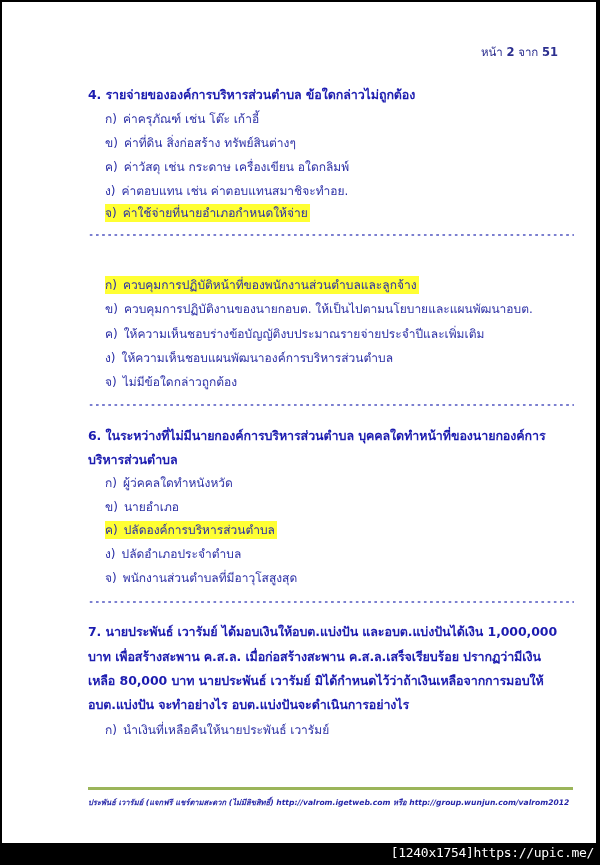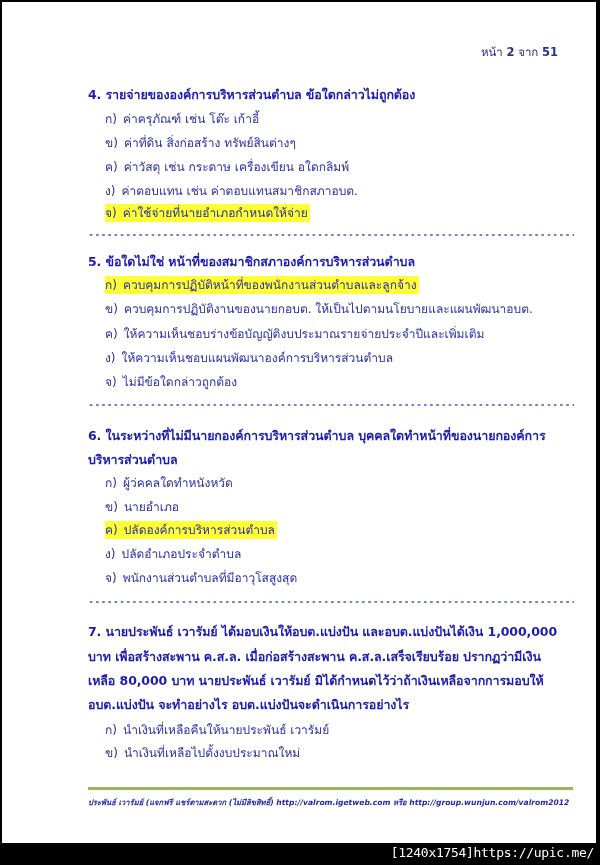--- a/index.html
+++ b/index.html
@@ -52,25 +52,24 @@
     <span>หน้า</span>
     <span class="n">2</span>
     <span>จาก</span>
     <span class="n">51</span>
   </div>
 
   <div class="q-title" style="top:83px">4. รายจ่ายขององค์การบริหารส่วนตำบล ข้อใดกล่าวไม่ถูกต้อง</div>
   <div class="opt" style="top:108px"><span class="letter">ก)</span><span>ค่าครุภัณฑ์ เช่น โต๊ะ เก้าอี้</span></div>
   <div class="opt" style="top:132px"><span class="letter">ข)</span><span>ค่าที่ดิน สิ่งก่อสร้าง ทรัพย์สินต่างๆ</span></div>
   <div class="opt" style="top:156px"><span class="letter">ค)</span><span>ค่าวัสดุ เช่น กระดาษ เครื่องเขียน อใดกลิมพ์</span></div>
-  <div class="opt" style="top:180px"><span class="letter">ง)</span><span>ค่าตอบแทน เช่น ค่าตอบแทนสมาชิกสภาอบต.</span></div>
+  <div class="opt" style="top:180px"><span class="letter">ง)</span><span>ค่าตอบแทน เช่น ค่าตอบแทนสมาชิจะทำอย.</span></div>
   <div class="opt hl" style="top:202px"><span class="letter">จ)</span><span>ค่าใช้จ่ายที่นายอำเภอกำหนดให้จ่าย</span></div>
   <div class="stars" style="top:230px"></div>
 
-  <div class="q-title" style="top:250px">5. ข้อใดไม่ใช่ หน้าที่ของสมาชิกสภาองค์การบริหารส่วนตำบล</div>
   <div class="opt hl" style="top:274px"><span class="letter">ก)</span><span>ควบคุมการปฏิบัติหน้าที่ของพนักงานส่วนตำบลและลูกจ้าง</span></div>
   <div class="opt" style="top:298px"><span class="letter">ข)</span><span>ควบคุมการปฏิบัติงานของนายกอบต. ให้เป็นไปตามนโยบายและแผนพัฒนาอบต.</span></div>
   <div class="opt" style="top:323px"><span class="letter">ค)</span><span>ให้ความเห็นชอบร่างข้อบัญญัติงบประมาณรายจ่ายประจำปีและเพิ่มเติม</span></div>
   <div class="opt" style="top:347px"><span class="letter">ง)</span><span>ให้ความเห็นชอบแผนพัฒนาองค์การบริหารส่วนตำบล</span></div>
   <div class="opt" style="top:371px"><span class="letter">จ)</span><span>ไม่มีข้อใดกล่าวถูกต้อง</span></div>
   <div class="stars" style="top:400px"></div>
 
   <div class="q-title" style="top:424px">6. ในระหว่างที่ไม่มีนายกองค์การบริหารส่วนตำบล บุคคลใดทำหน้าที่ของนายกองค์การ</div>
   <div class="q-title" style="top:448px">บริหารส่วนตำบล</div>
   <div class="opt" style="top:472px"><span class="letter">ก)</span><span>ผู้ว่คคลใดทำหนังหวัด</span></div>
@@ -78,19 +77,18 @@
   <div class="opt hl" style="top:519px"><span class="letter">ค)</span><span>ปลัดองค์การบริหารส่วนตำบล</span></div>
   <div class="opt" style="top:543px"><span class="letter">ง)</span><span>ปลัดอำเภอประจำตำบล</span></div>
   <div class="opt" style="top:567px"><span class="letter">จ)</span><span>พนักงานส่วนตำบลที่มีอาวุโสสูงสุด</span></div>
   <div class="stars" style="top:597px"></div>
 
   <div class="q-title" style="top:620px">7. นายประพันธ์ เวารัมย์ ได้มอบเงินให้อบต.แบ่งปัน  และอบต.แบ่งปันได้เงิน 1,000,000</div>
   <div class="q-title" style="top:645px">บาท เพื่อสร้างสะพาน ค.ส.ล. เมื่อก่อสร้างสะพาน ค.ส.ล.เสร็จเรียบร้อย ปรากฏว่ามีเงิน</div>
   <div class="q-title" style="top:669px">เหลือ 80,000 บาท นายประพันธ์ เวารัมย์ มิได้กำหนดไว้ว่าถ้าเงินเหลือจากการมอบให้</div>
   <div class="q-title" style="top:693px">อบต.แบ่งปัน จะทำอย่างไร อบต.แบ่งปันจะดำเนินการอย่างไร</div>
   <div class="opt" style="top:719px"><span class="letter">ก)</span><span>นำเงินที่เหลือคืนให้นายประพันธ์ เวารัมย์</span></div>
-  <div class="opt" style="top:742px"><span class="letter">ข)</span><span>นำเงินที่เหลือไปตั้งงบประมาณใหม่</span></div>
 
   <div class="green-rule"></div>
   <div class="footer">ประพันธ์ เวารัมย์  (แจกฟรี แชร์ตามสะดวก (ไม่มีลิขสิทธิ์)  http://valrom.igetweb.com หรือ http://group.wunjun.com/valrom2012</div>
 </div>
 
 <div class="caption">[1240x1754]https://upic.me/</div>
 
 </body></html>

